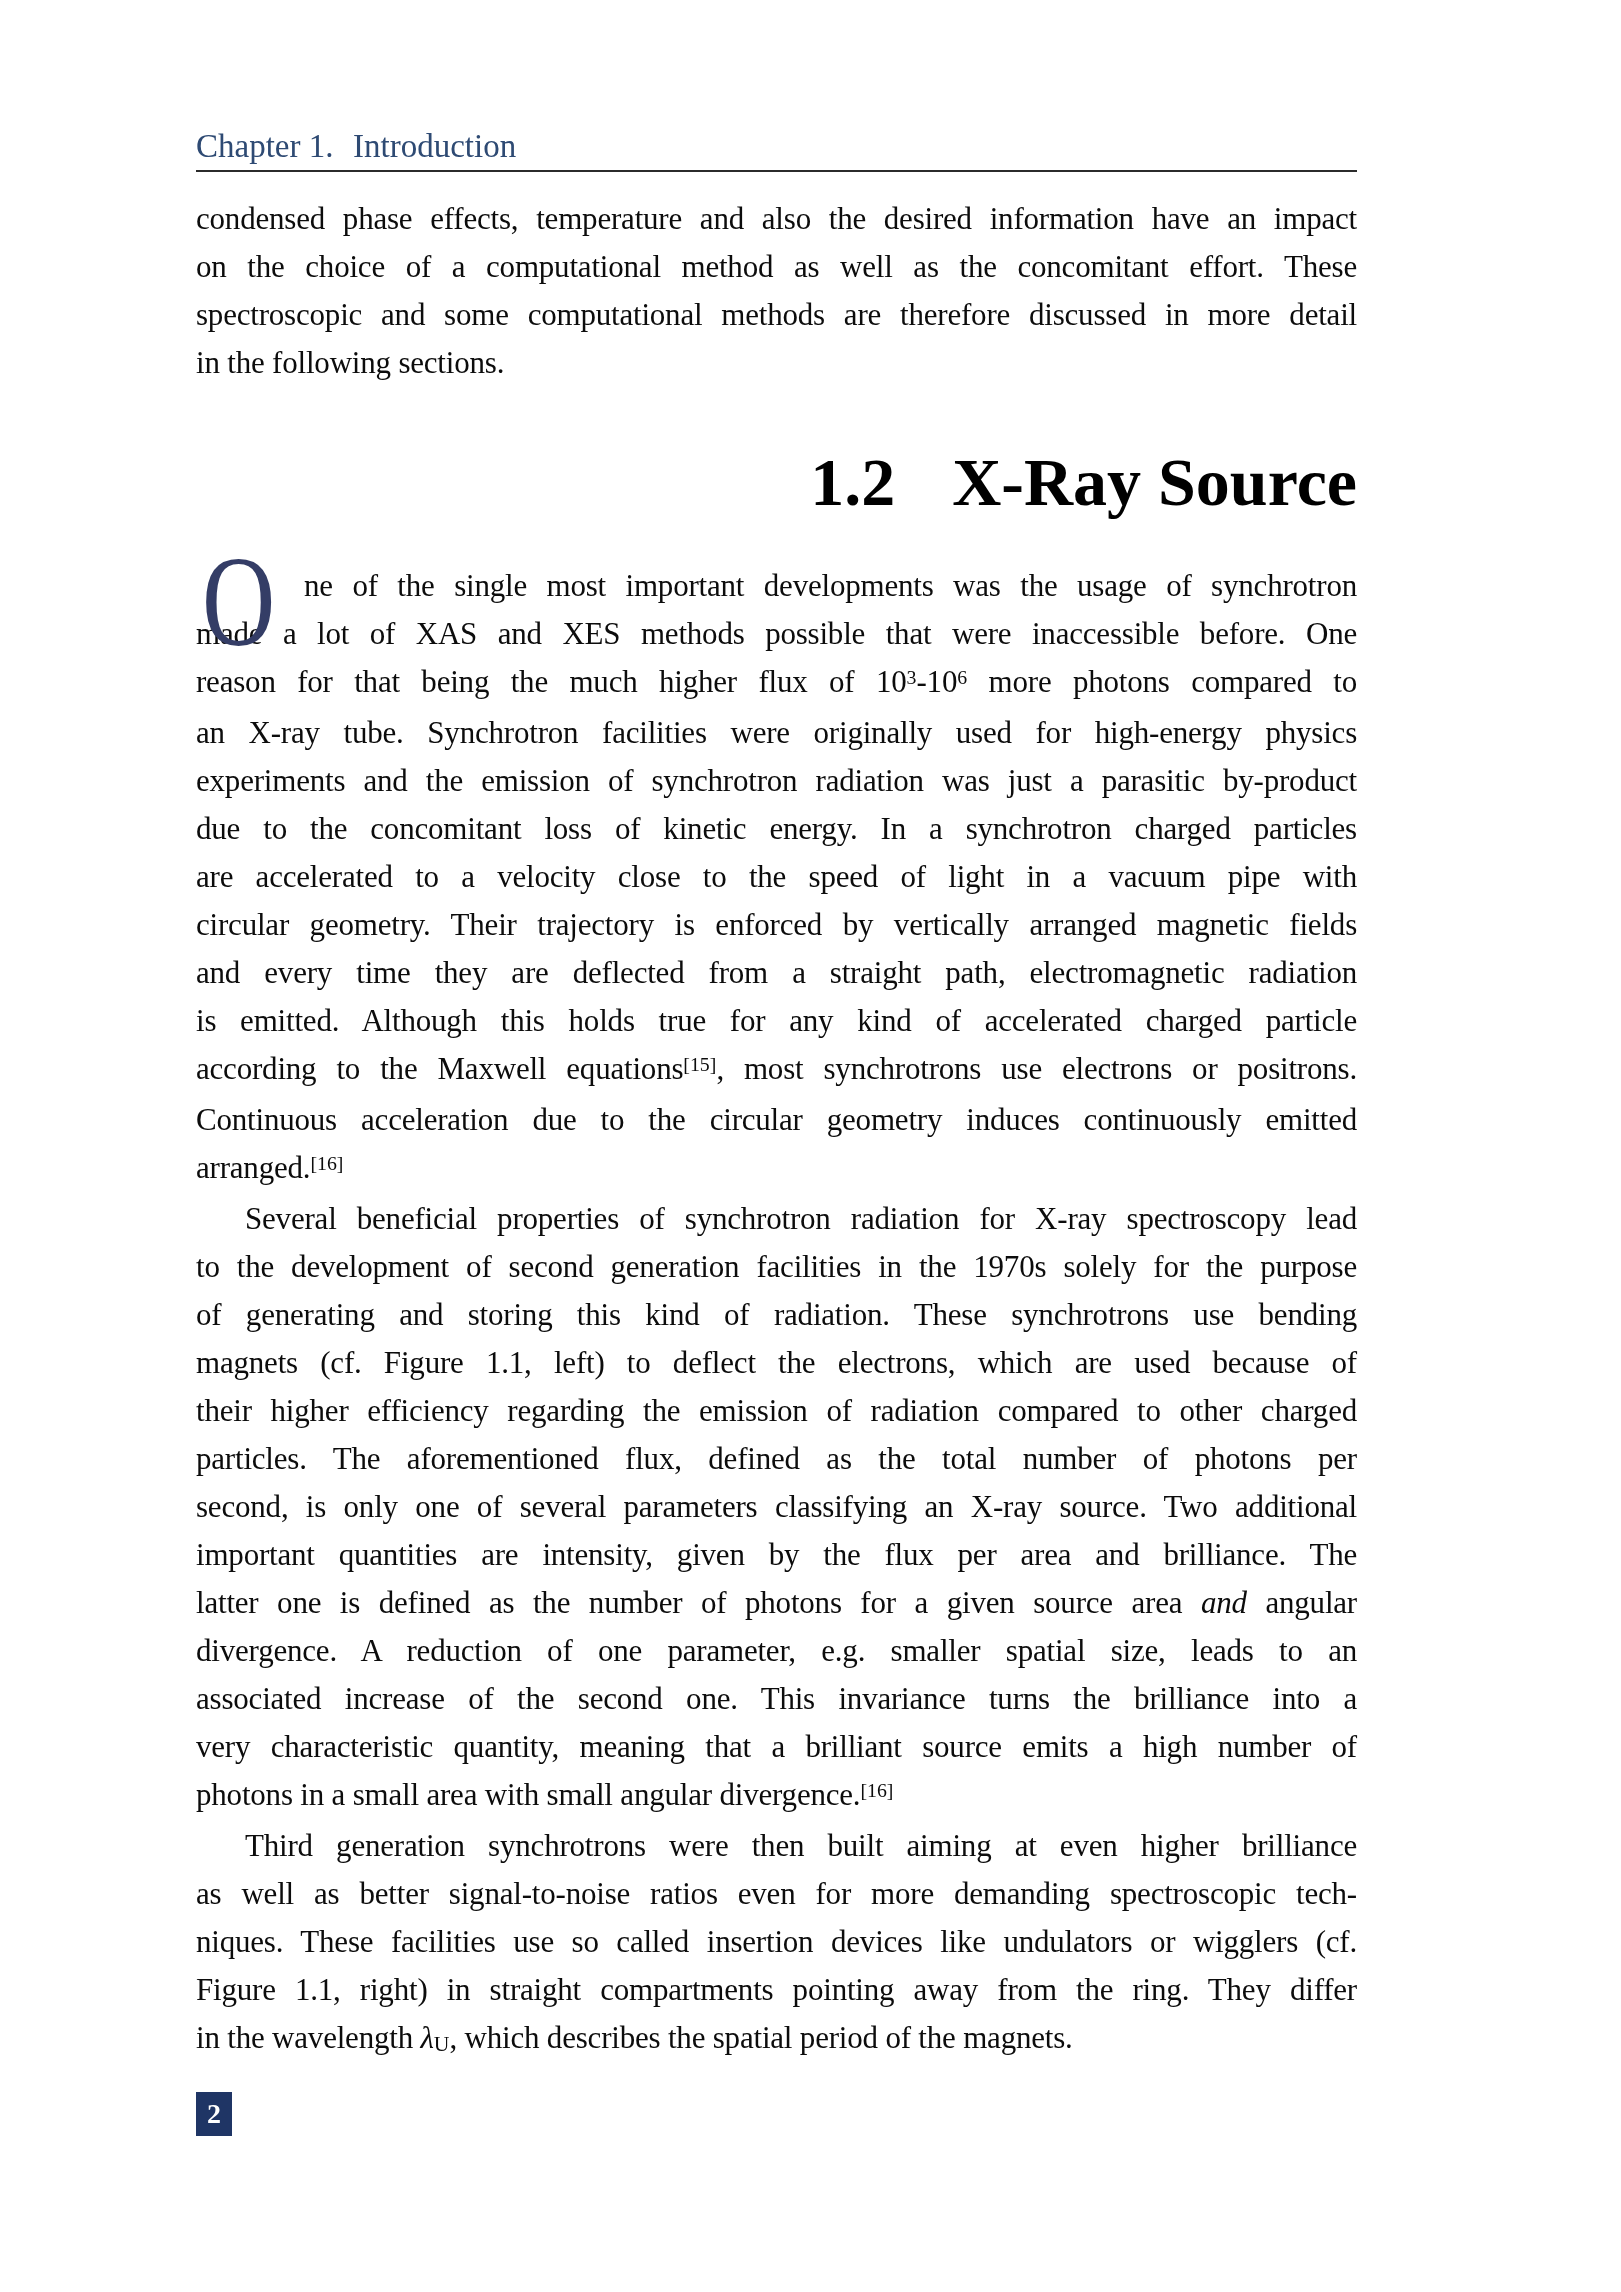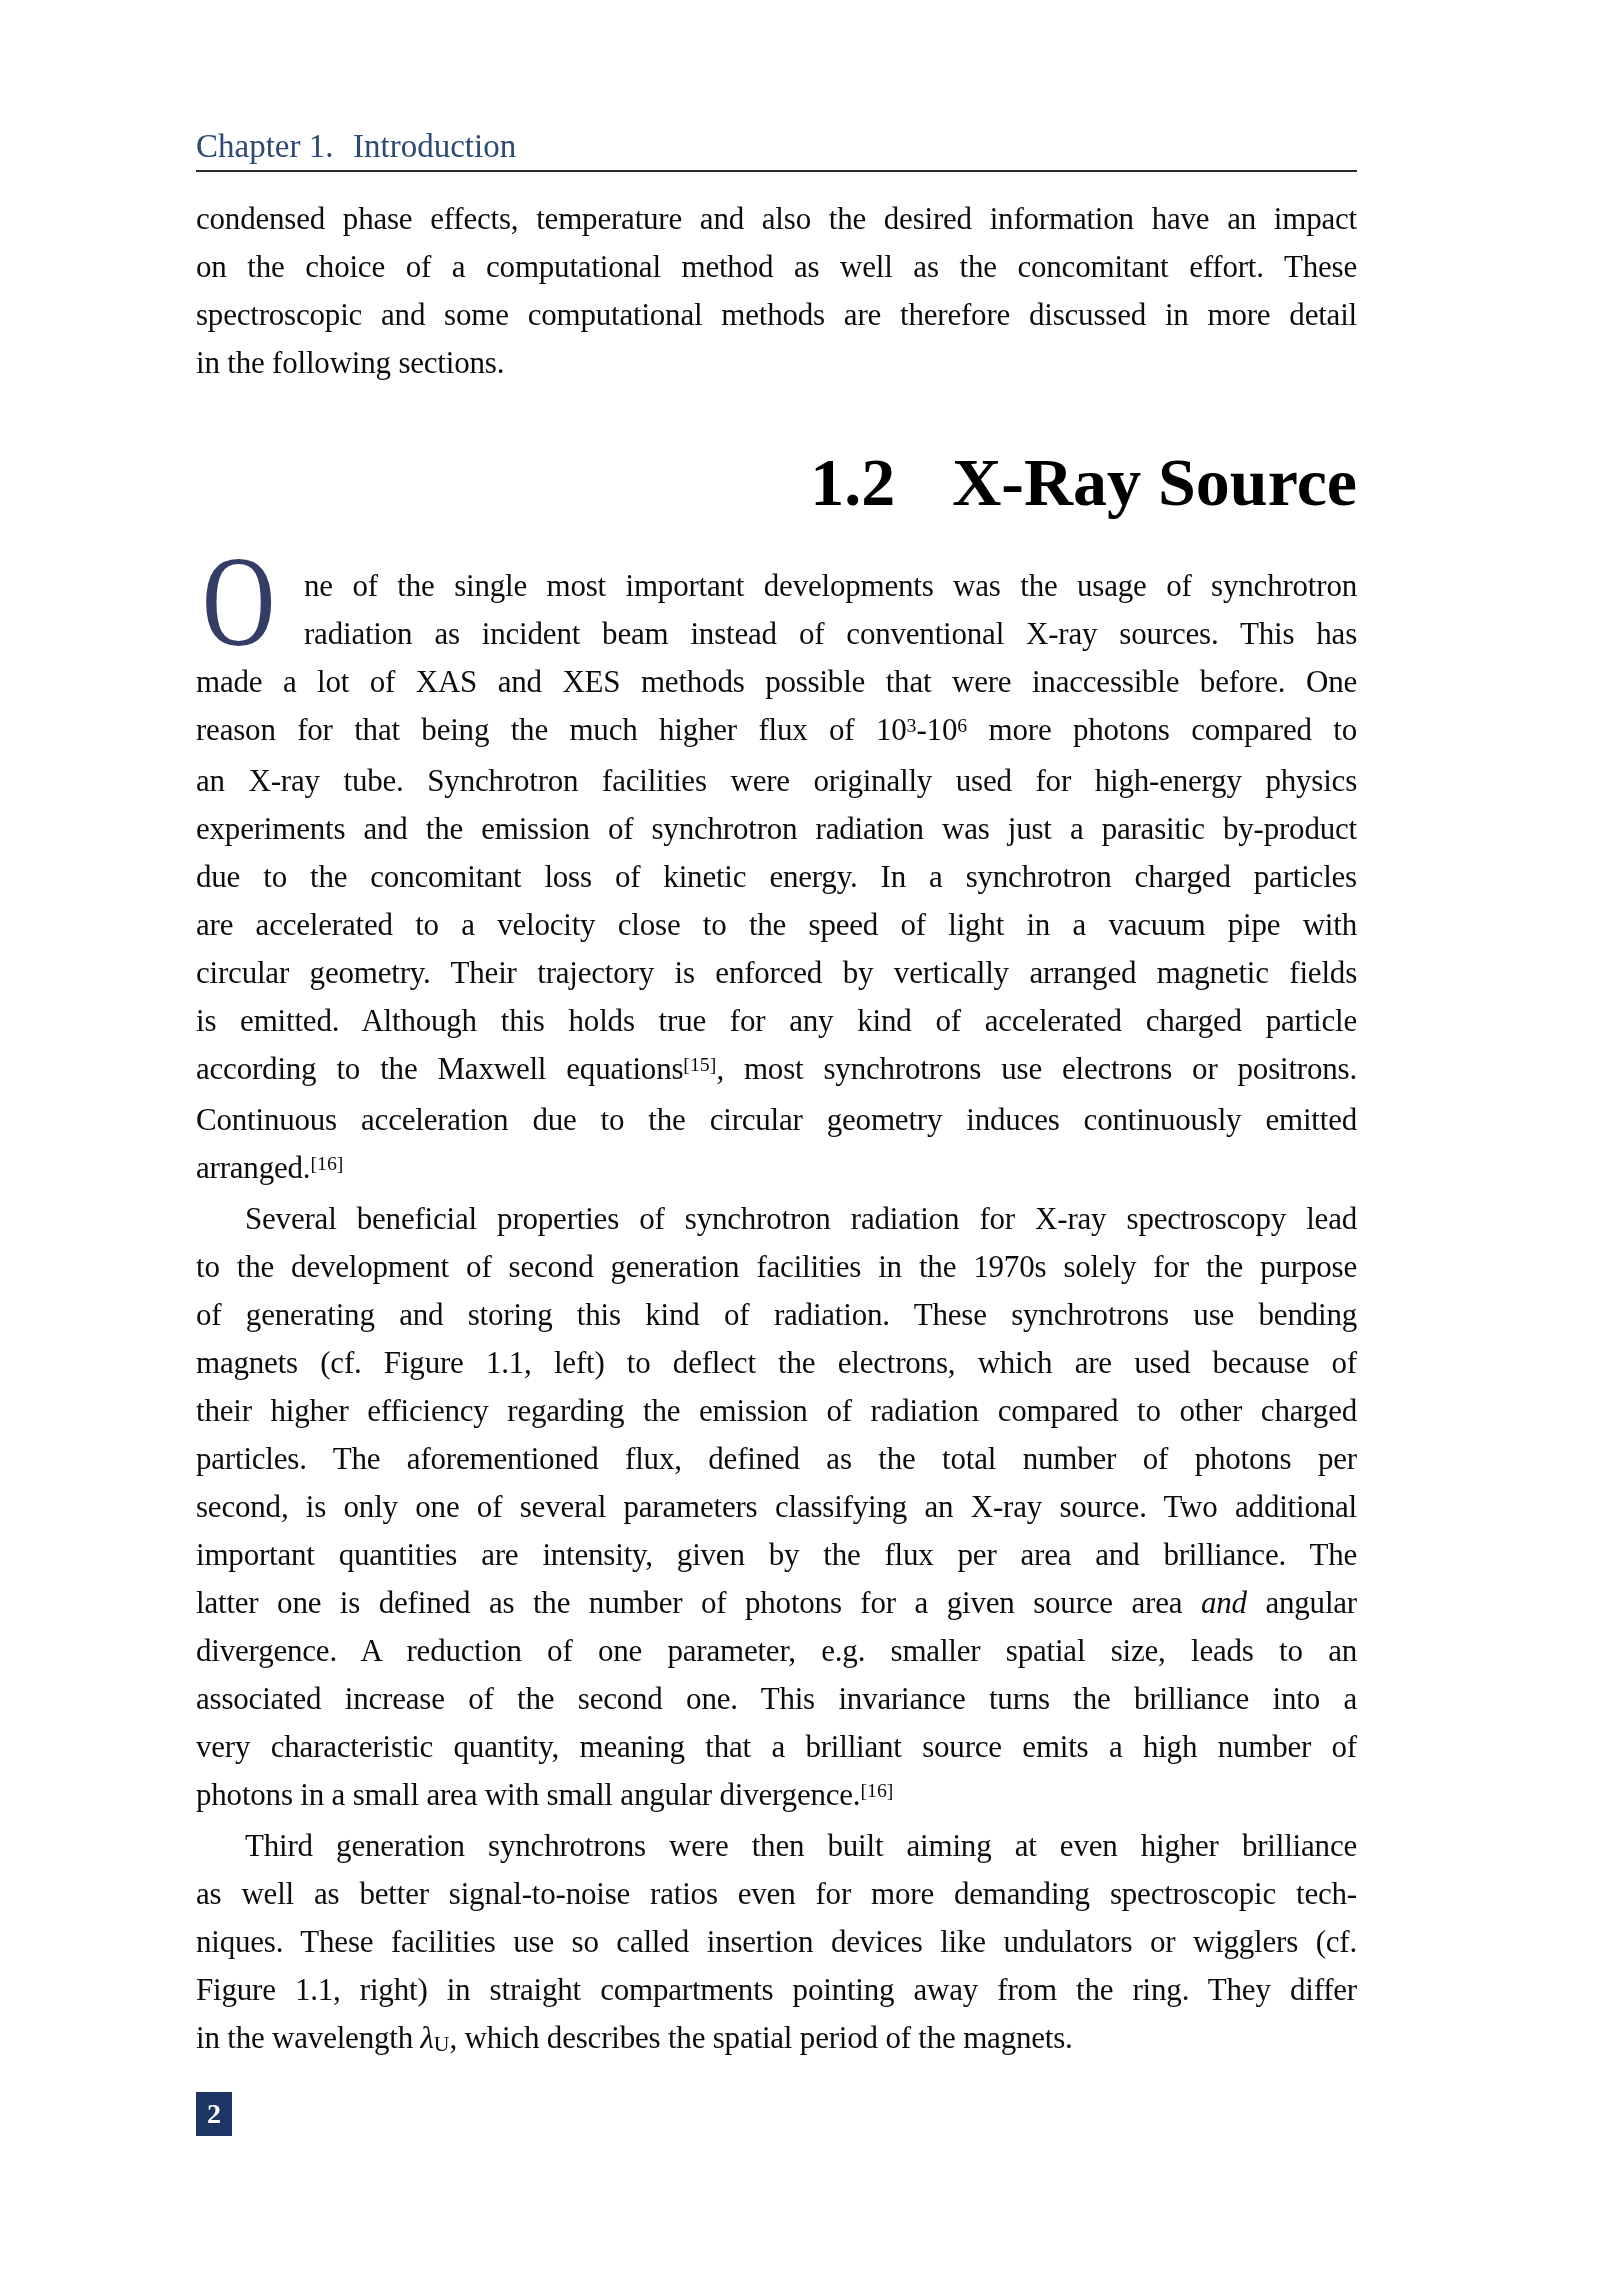--- a/index.html
+++ b/index.html
@@ -93,28 +93,28 @@
         <div class="para first">
           <div class="line just"><span>condensed phase effects, temperature and also the desired information have an impact</span></div>
           <div class="line just"><span>on the choice of a computational method as well as the concomitant effort. These</span></div>
           <div class="line just"><span>spectroscopic and some computational methods are therefore discussed in more detail</span></div>
           <div class="line"><span>in the following sections.</span></div>
         </div>
         <div class="section-heading"><span class="sec-num">1.2</span><span class="sec-title">X-Ray Source</span></div>
         <div class="para dropcap">
           <span class="dropcap-letter">O</span>
           <div class="line just dc-line"><span>ne of the single most important developments was the usage of synchrotron</span></div>
-          <div class="line just dc-line"><span>radiation as incident beam instead of conventional X-ray sources. This has</span></div>
           <div class="line just"><span>made a lot of XAS and XES methods possible that were inaccessible before. One</span></div>
           <div class="line just"><span>reason for that being the much higher flux of 10</span><span class="sup">3</span><span>-10</span><span class="sup">6</span><span> more photons compared to</span></div>
           <div class="line just"><span>an X-ray tube. Synchrotron facilities were originally used for high-energy physics</span></div>
           <div class="line just"><span>experiments and the emission of synchrotron radiation was just a parasitic by-product</span></div>
           <div class="line just"><span>due to the concomitant loss of kinetic energy. In a synchrotron charged particles</span></div>
           <div class="line just"><span>are accelerated to a velocity close to the speed of light in a vacuum pipe with</span></div>
           <div class="line just"><span>circular geometry. Their trajectory is enforced by vertically arranged magnetic fields</span></div>
+          <div class="line just"><span>and every time they are deflected from a straight path, electromagnetic radiation</span></div>
           <div class="line just"><span>is emitted. Although this holds true for any kind of accelerated charged particle</span></div>
           <div class="line just"><span>according to the Maxwell equations</span><span class="sup">[15]</span><span>, most synchrotrons use electrons or positrons.</span></div>
           <div class="line just"><span>Continuous acceleration due to the circular geometry induces continuously emitted</span></div>
           <div class="line"><span>arranged.</span><span class="sup">[16]</span></div>
         </div>
         <div class="para">
           <div class="line just ind"><span>Several beneficial properties of synchrotron radiation for X-ray spectroscopy lead</span></div>
           <div class="line just"><span>to the development of second generation facilities in the 1970s solely for the purpose</span></div>
           <div class="line just"><span>of generating and storing this kind of radiation. These synchrotrons use bending</span></div>
           <div class="line just"><span>magnets (cf. Figure 1.1, left) to deflect the electrons, which are used because of</span></div>

